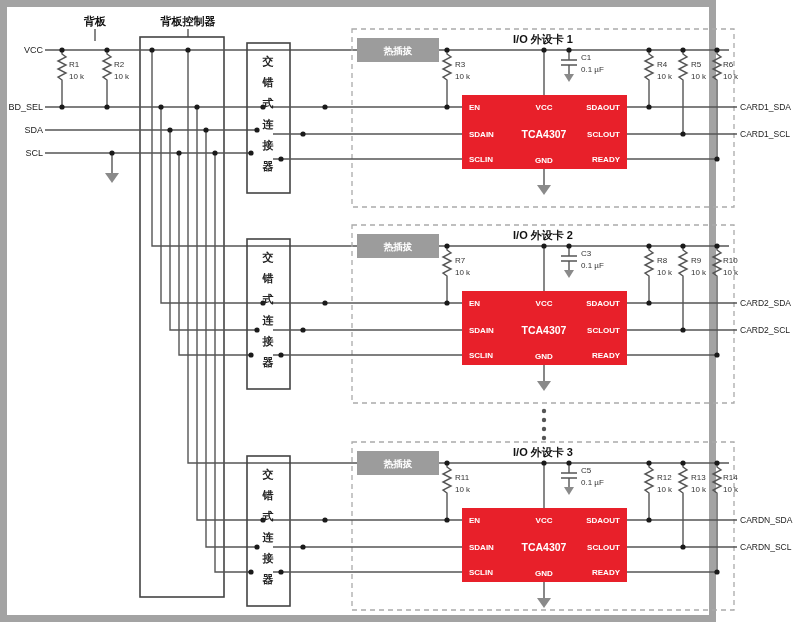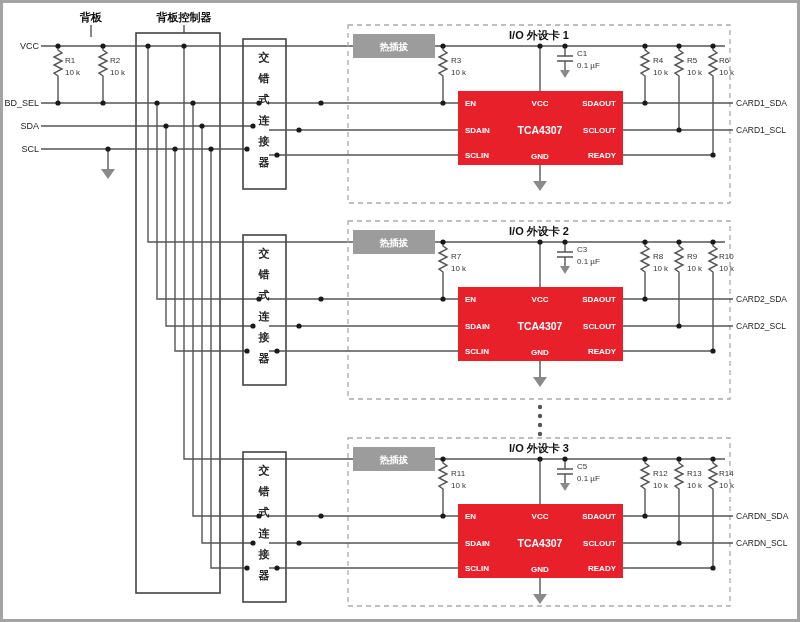--- a/index.html
+++ b/index.html
@@ -1,16 +1,16 @@
 <!DOCTYPE html>
 <html><head>
 <meta charset="utf-8">
 <style>
   html,body{margin:0;padding:0;background:#fff;}
-  .frame{width:800px;height:622px;border:3px solid #a3a3a3;box-sizing:border-box;background:#fff;position:relative;font-family:"Liberation Sans",sans-serif;}
+  .frame{width:716px;height:622px;border:7px solid #a3a3a3;box-sizing:border-box;background:#fff;position:relative;font-family:"Liberation Sans",sans-serif;}
   svg{display:block;}
   .wire{stroke:#555;stroke-width:1.4;fill:none;}
   .boxline{stroke:#444;stroke-width:1.6;fill:none;}
   .dashed{stroke:#aaa;stroke-width:1.3;fill:none;stroke-dasharray:5 4;}
   .dot{fill:#1a1a1a;}
   .edot{fill:#555;}
   .lbl{font:9px "Liberation Sans",sans-serif;fill:#222;}
   .lbl-sm{font:8px "Liberation Sans",sans-serif;fill:#333;}
   .ttl{font:bold 11px "Liberation Sans",sans-serif;fill:#111;}
   .hdr{font:bold 11px "Liberation Sans",sans-serif;fill:#111;}

